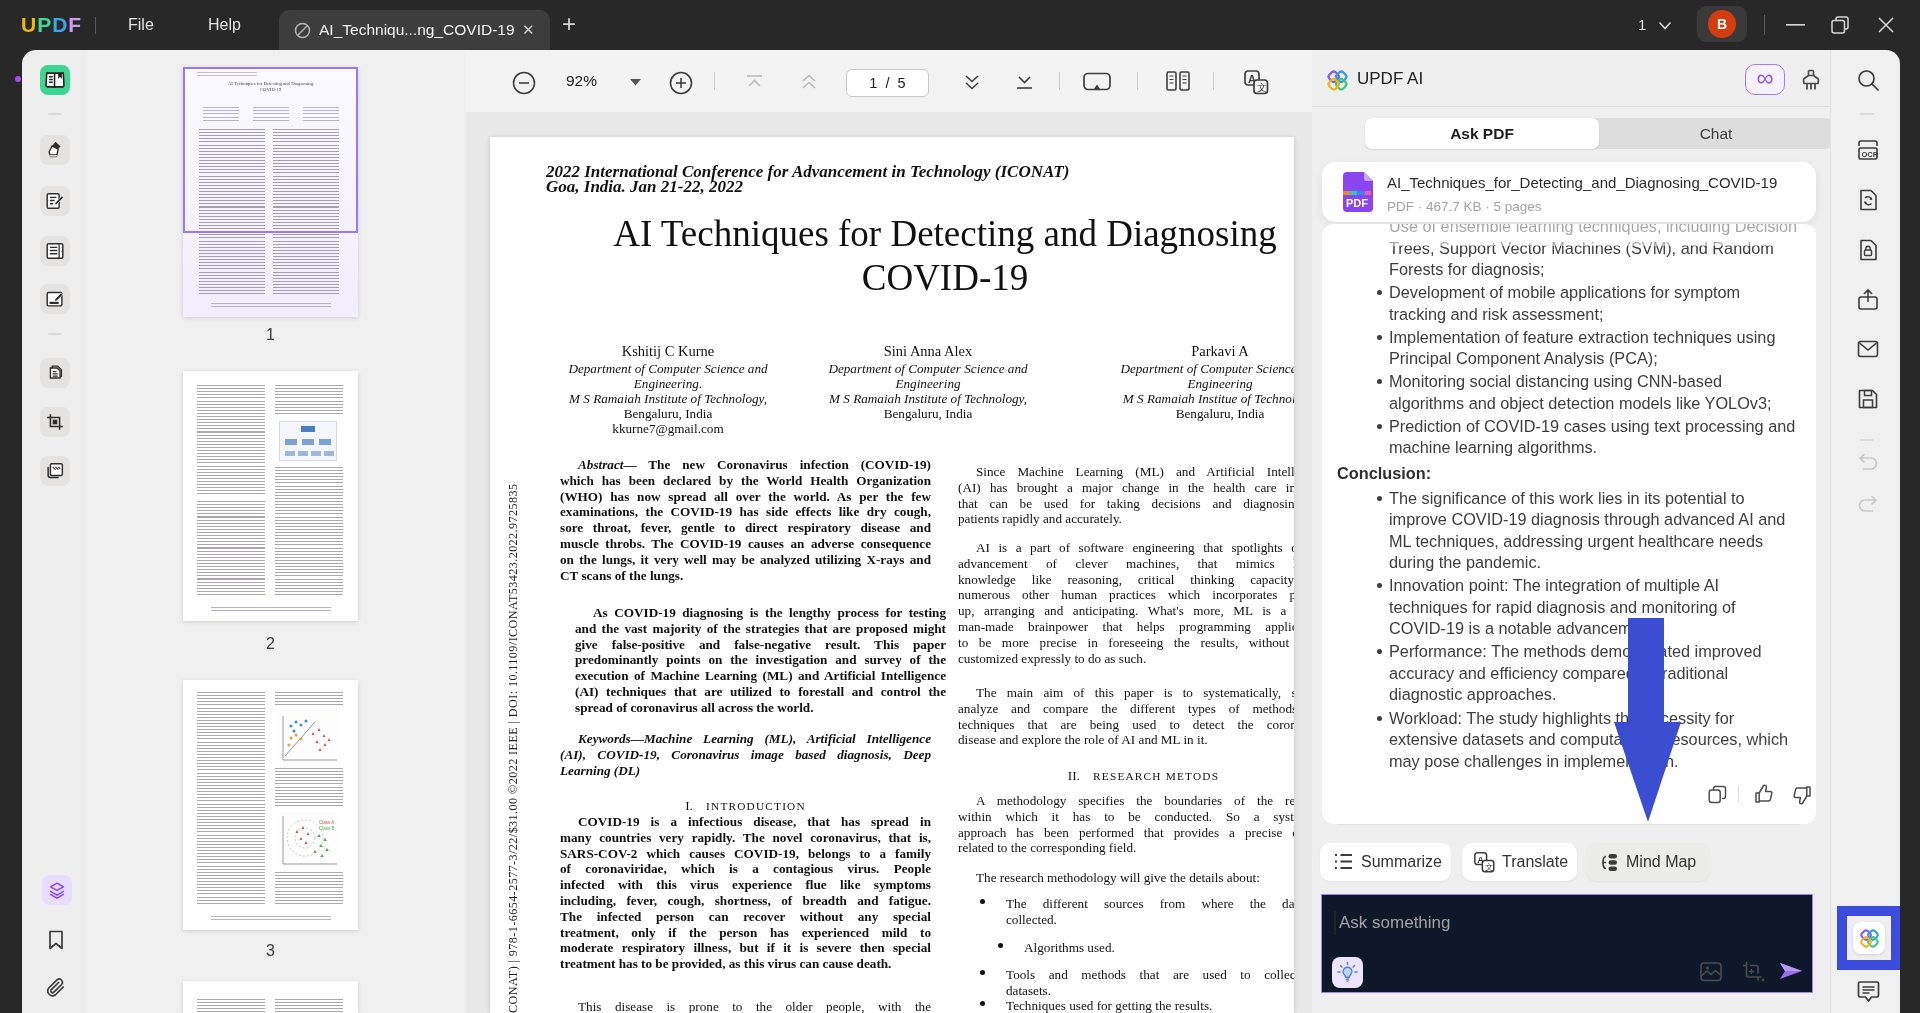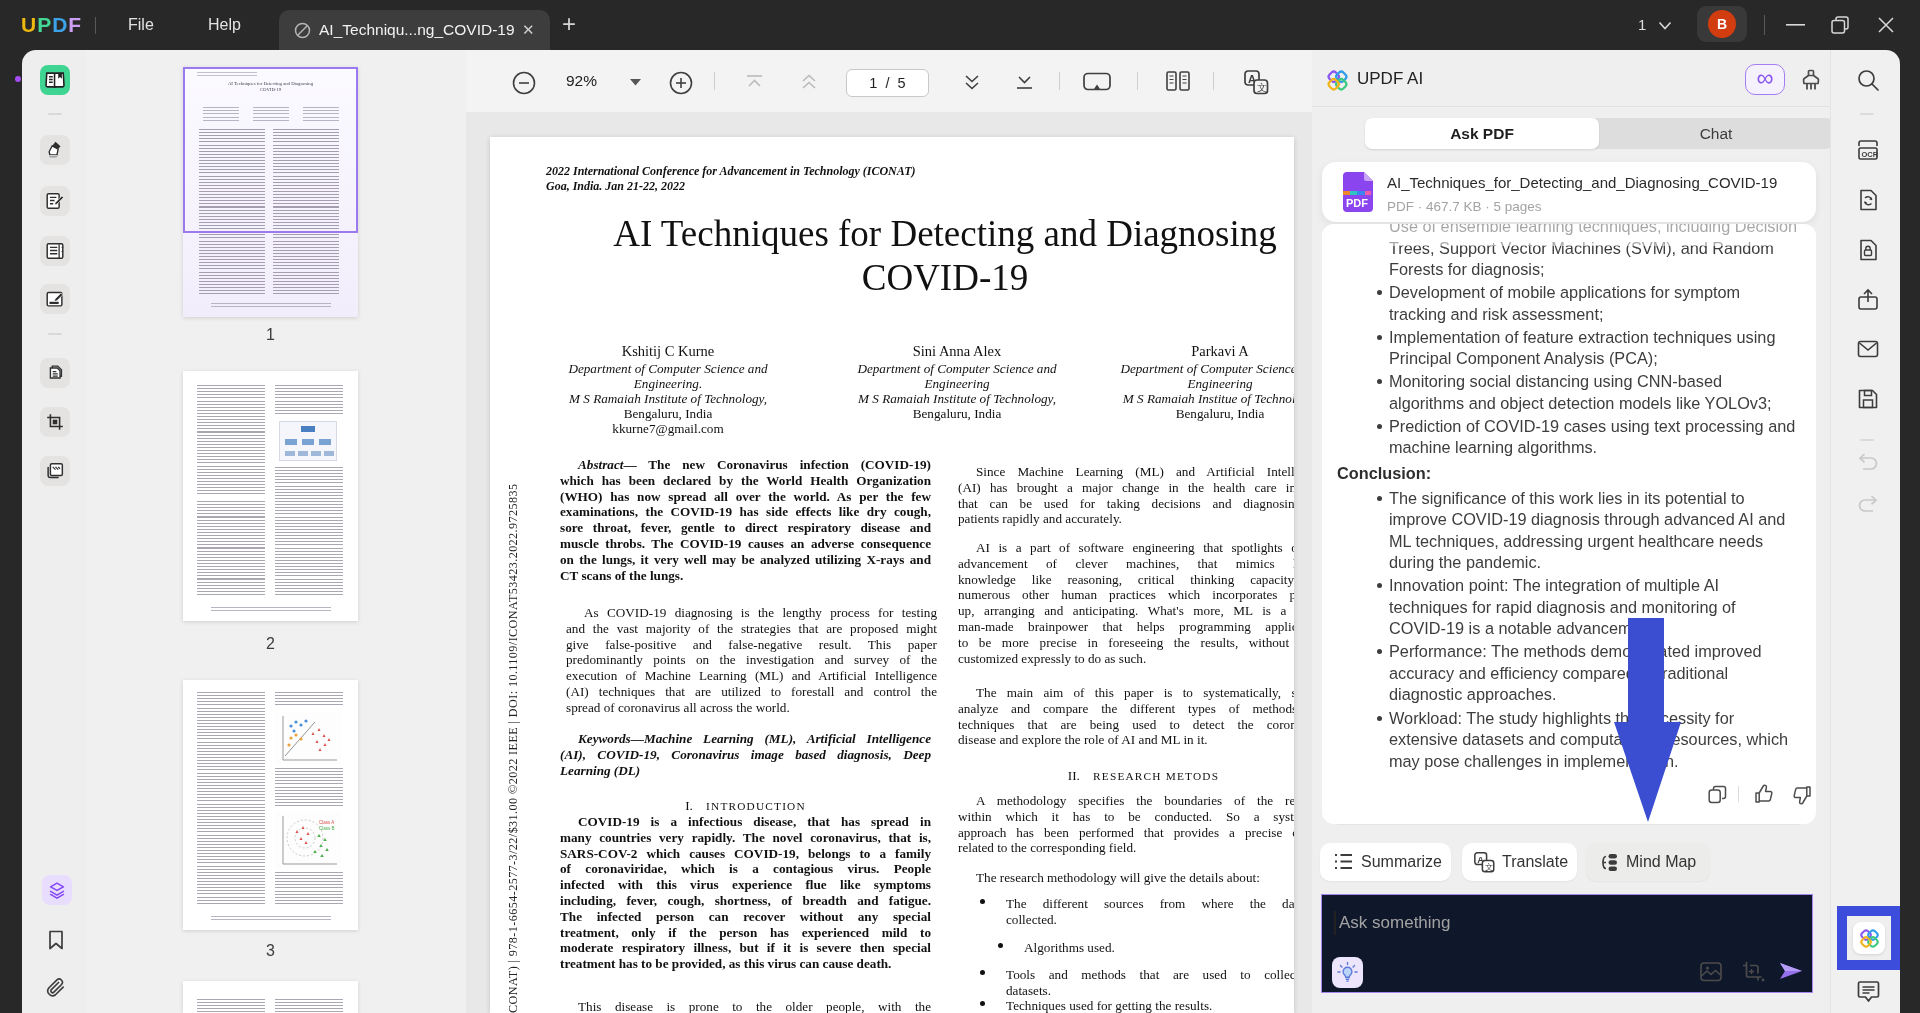--- a/index.html
+++ b/index.html
@@ -332,32 +332,32 @@
     <rect x="1" y="1" width="14" height="14" rx="3" fill="none" stroke="#3f3f3f" stroke-width="1.7"></rect>
     <text x="4" y="12.5" font-size="11" font-weight="bold" fill="#3f3f3f" font-family="Liberation Sans">A</text>
     <rect x="10" y="10" width="13.5" height="13.5" rx="3" fill="#f4f3f3" stroke="#3f3f3f" stroke-width="1.7"></rect>
     <text x="13" y="21" font-size="10" fill="#3f3f3f" font-family="Liberation Sans">文</text>
   </svg>
 </div>
 <div id="pdfview">
   <div id="page">
       <div id="pageinner">
     <div id="vtext">CONAT) | 978-1-6654-2577-3/22/$31.00 ©2022 IEEE | DOI: 10.1109/ICONAT53423.2022.9725835</div>
-    <div class="abs" style="left:56px;top:27px;font-size:12px;font-weight:bold;font-style:italic;line-height:15px;font-family:Liberation Serif, serif;">2022 International Conference for Advancement in Technology (ICONAT)<br>Goa, India. Jan 21-22, 2022</div>
+    <div class="abs" style="left:56px;top:27px;font-size:17px;font-weight:bold;font-style:italic;line-height:15px;font-family:Liberation Serif, serif;">2022 International Conference for Advancement in Technology (ICONAT)<br>Goa, India. Jan 21-22, 2022</div>
     <div class="abs" style="left:0;top:75px;width:910px;text-align:center;font-size:37px;line-height:43.5px;">AI Techniques for Detecting and Diagnosing<br>COVID-19</div>
 
     <div class="auth" style="left:48px;">
       <div class="aname">Kshitij C Kurne</div>
       <div class="ai">Department of Computer Science and</div>
       <div class="ai">Engineering.</div>
       <div class="ai">M S Ramaiah Institute of Technology,</div>
       <div>Bengaluru, India</div>
       <div>kkurne7@gmail.com</div>
     </div>
-    <div class="auth" style="left:337px;">
+    <div class="auth" style="left:308px;">
       <div class="aname">Sini Anna Alex</div>
       <div class="ai">Department of Computer Science and</div>
       <div class="ai">Engineering</div>
       <div class="ai">M S Ramaiah Institute of Technology,</div>
       <div>Bengaluru, India</div>
     </div>
     <div class="auth" style="left:600px;">
       <div class="aname">Parkavi A</div>
       <div class="ai">Department of Computer Science and</div>
       <div class="ai">Engineering</div>
@@ -368,21 +368,21 @@
     <div class="col" style="left:70px;top:320px;font-weight:bold;">
       <div class="jl"><span class="ind"></span><i>Abstract</i>— The new Coronavirus infection (COVID-19)</div>
       <div class="jl">which has been declared by the World Health Organization</div>
       <div class="jl">(WHO) has now spread all over the world. As per the few</div>
       <div class="jl">examinations, the COVID-19 has side effects like dry cough,</div>
       <div class="jl">sore throat, fever, gentle to direct respiratory disease and</div>
       <div class="jl">muscle throbs. The COVID-19 causes an adverse consequence</div>
       <div class="jl">on the lungs, it very well may be analyzed utilizing X-rays and</div>
       <div class="jl last">CT scans of the lungs.</div>
     </div>
-    <div class="col" style="left:76px;top:468px;font-weight:normal;">
+    <div class="col" style="left:85px;top:468px;font-weight:bold;">
       <div class="jl"><span class="ind"></span>As COVID-19 diagnosing is the lengthy process for testing</div>
       <div class="jl">and the vast majority of the strategies that are proposed might</div>
       <div class="jl">give false-positive and false-negative result. This paper</div>
       <div class="jl">predominantly points on the investigation and survey of the</div>
       <div class="jl">execution of Machine Learning (ML) and Artificial Intelligence</div>
       <div class="jl">(AI) techniques that are utilized to forestall and control the</div>
       <div class="jl last">spread of coronavirus all across the world.</div>
     </div>
     <div class="col" style="left:70px;top:594px;font-weight:bold;font-style:italic;">
       <div class="jl"><span class="ind"></span>Keywords—Machine Learning (ML), Artificial Intelligence</div>

